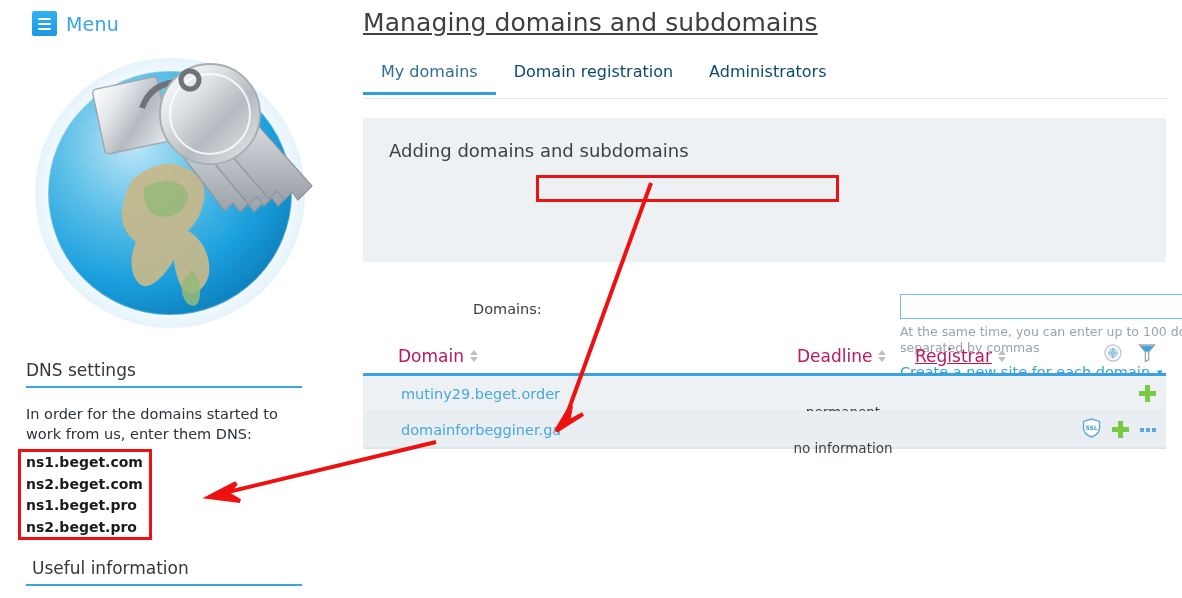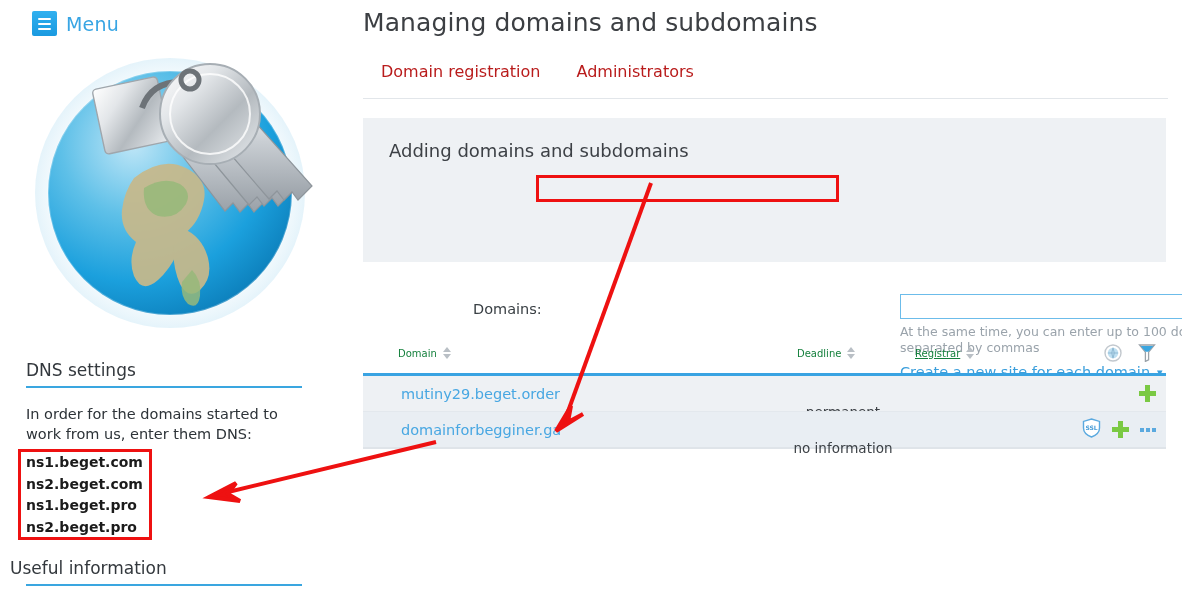--- a/index.html
+++ b/index.html
@@ -62,30 +62,31 @@
   }
   .ns-list div { white-space: nowrap; }
 
   
   .main { position: absolute; left: 348px; top: 0; width: 834px; height: 598px; }
 
   .page-title {
     position: absolute; left: 15px; top: 8px;
     font-size: 25px; color: #3c3f43; font-weight: 400;
     letter-spacing: .1px;
+    text-decoration: underline;
   }
 
   .tabs {
     position: absolute; left: 15px; top: 62px;
     width: 805px; height: 36px;
     border-bottom: 1px solid #e2e6ea;
     display: flex; align-items: flex-start;
   }
   .tab {
-    font-size: 16px; color: #b91c1c;
+    font-size: 16px; color: #0c4a6e;
     padding: 0 18px 11px 18px;
     cursor: pointer; white-space: nowrap;
     position: relative; top: 0;
   }
   .tab.active {
     color: #3d7fa6; color: #2f6e96;
     border-bottom: 3px solid #2f9fdd;
   }
 
   .panel {
@@ -133,21 +134,21 @@
   }
 
   
   .table { position: absolute; left: 15px; top: 337px; width: 803px; }
   .thead {
     position: relative; height: 36px;
     border-bottom: 3px solid #39a3e2;
   }
   .th {
     position: absolute; top: 9px;
-    font-size: 10px; color: #15803d;
+    font-size: 17px; color: #be185d;
     display: flex; align-items: center; gap: 6px;
     cursor: pointer;
   }
   .th-domain { left: 35px; }
   .th-deadline { left: 434px; justify-content: flex-end; }
   .th-registrar { left: 552px; text-decoration: underline; }
   .sorter { display:inline-block; width: 9px; height: 14px; position: relative; }
   .sorter:before, .sorter:after {
     content:""; position: absolute; left: 0;
     border-left: 4.5px solid transparent; border-right: 4.5px solid transparent;
@@ -272,29 +273,30 @@
 
     <div class="side-text" style="left:26px; top:404px;">In order for the domains started to work from us, enter them DNS:</div>
 
     <div class="ns-list">
       <div>ns1.beget.com</div>
       <div>ns2.beget.com</div>
       <div>ns1.beget.pro</div>
       <div>ns2.beget.pro</div>
     </div>
 
-    <div class="side-heading" style="left:10px; top:558px;">Useful information</div>
+    <div class="side-heading" style="left:32px; top:558px;">Useful information</div>
     <div class="side-rule" style="left:26px; top:584px; width:276px;"></div>
   </div>
 
   <div class="main">
 
     <div class="page-title">Managing domains and subdomains</div>
 
     <div class="tabs">
+      <div class="tab active">My domains</div>
       <div class="tab">Domain registration</div>
       <div class="tab">Administrators</div>
     </div>
 
     <div class="panel">
       <div class="panel-title">Adding domains and subdomains</div>
       <div class="field-label">Domains:</div>
       <input class="domains-input" type="text" value="" style="">
       <div class="hint">At the same time, you can enter up to 100 domains and sub-domains separated by commas</div>
       <div class="site-link">

